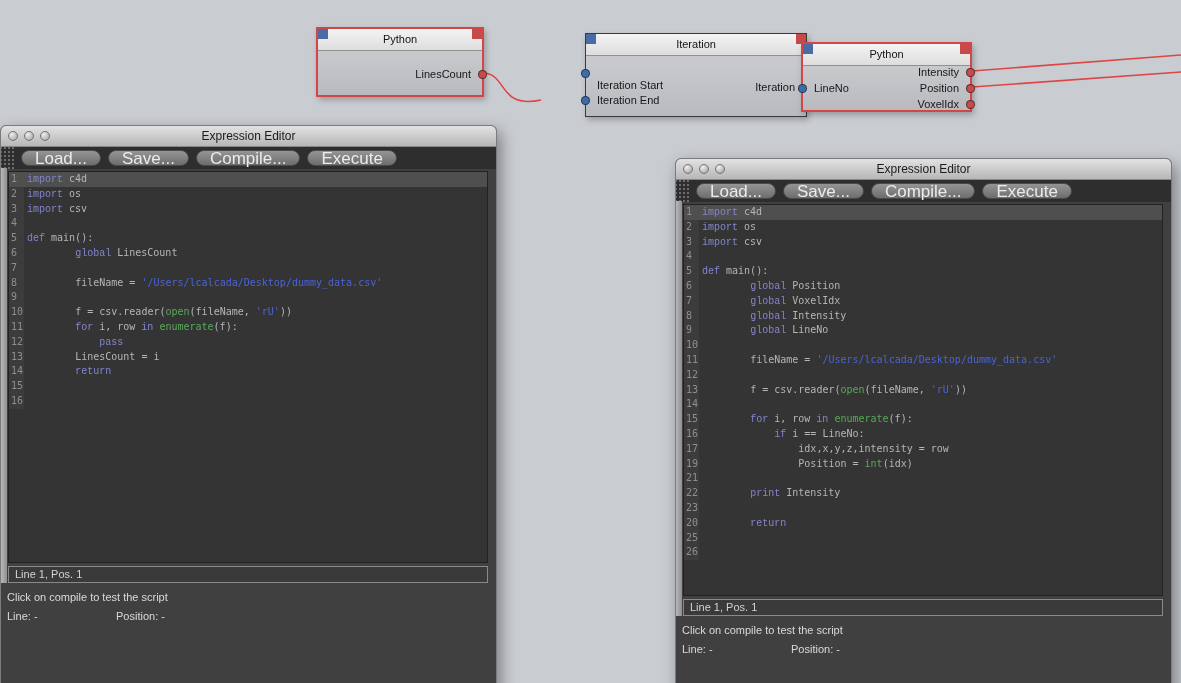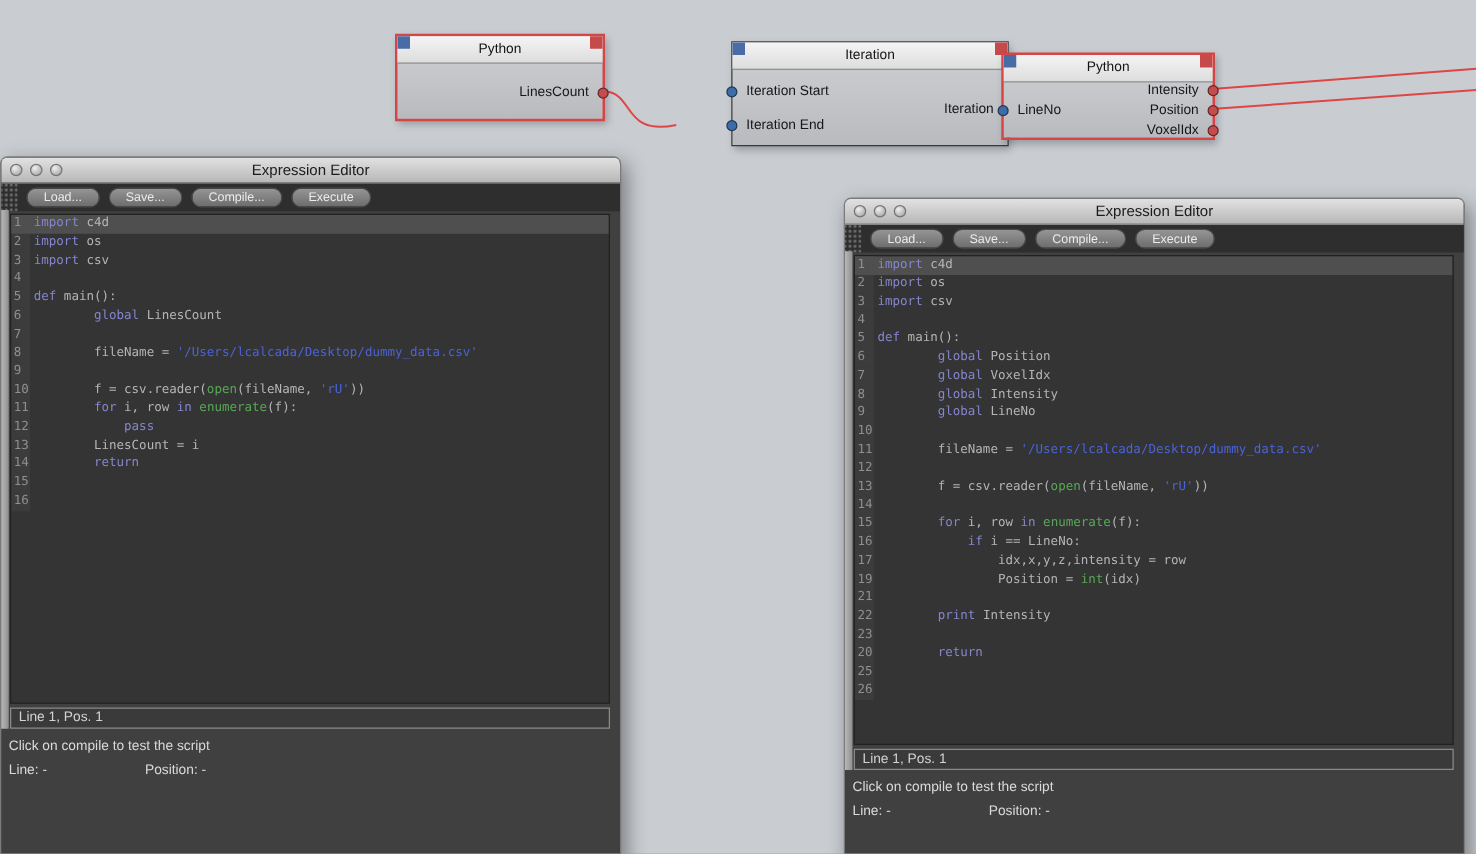--- a/index.html
+++ b/index.html
@@ -32,32 +32,32 @@
   .editor-left{left:0;top:125px;}
   .editor-right{left:675px;top:158px;}
   .titlebar{position:relative;height:20px;background:linear-gradient(#e2e2e2,#b7b7b7);
             border-bottom:1px solid #878787;border-radius:5px 5px 0 0;display:flex;align-items:center;padding-left:7px;}
   .tl{width:10px;height:10px;border-radius:50%;box-sizing:border-box;margin-right:6px;
       background:radial-gradient(circle at 35% 30%,#efefef,#9c9c9c);border:1px solid #757575;}
   .wtitle{position:absolute;left:0;right:0;text-align:center;font-size:12px;color:#1b1b1b;}
   .toolbar{height:22px;background:#2e2e2e;display:flex;align-items:center;}
   .grip{width:13px;align-self:stretch;margin-right:7px;
         background-image:radial-gradient(#6c6c6c 1px,transparent 1.3px);background-size:4px 4px;background-position:2px 3px;}
-  .tbtn{height:16px;line-height:13px;padding:0 13px;font-size:10px;color:#ebebeb;font-family:inherit;
+  .tbtn{height:16px;line-height:13px;padding:0 13px;font-size:17px;color:#ebebeb;font-family:inherit;
         background:linear-gradient(#959595,#6d6d6d);border:1px solid #494949;border-radius:8px;margin-right:7px;}
   .leftstrip{position:absolute;left:0;top:42px;width:6px;height:415px;background:linear-gradient(90deg,#b8b8b8,#8f8f8f);}
   .codebox{position:absolute;left:7px;right:8px;top:45px;height:392px;box-sizing:border-box;overflow:hidden;
            background:#343434;border:1px solid #222;font-family:"DejaVu Sans Mono",monospace;font-size:10px;}
   .cl{display:flex;height:14.8px;line-height:14.8px;white-space:pre;}
   .ln{flex:0 0 15px;width:15px;box-sizing:border-box;padding-left:2px;background:#3c3c3c;color:#8f8f8f;font-size:10px;}
   .cl.cur{background:#4f4f4f;}
   .cl.cur .ln{background:#4f4f4f;}
   .ct{padding-left:3px;}
   .tok-n{color:var(--code_normal,#b5b5b5);}
-  .tok-k{color:var(--code_keyword,#8585cf);}
+  .tok-k{color:var(--code_keyword,#8585cf);font-family:Liberation Mono, monospace;}
   .tok-s{color:var(--code_string,#4a63d8);}
   .tok-b{color:var(--code_builtin,#58a858);}
   .statusbox{position:absolute;left:7px;right:8px;top:440px;height:17px;line-height:15px;box-sizing:border-box;
              background:#3a3a3a;border:1px solid #8a8a8a;color:#d2d2d2;font-size:11px;padding-left:6px;}
   .hint{position:absolute;left:6px;top:465px;font-size:11px;color:#dadada;}
   .inforow{position:absolute;left:0;right:0;top:484px;height:14px;font-size:11px;color:#dadada;}
   .li{position:absolute;left:6px;}
   .pi{position:absolute;left:115px;}
   .rgrip{position:absolute;right:1px;bottom:1px;width:13px;height:13px;
          background:repeating-linear-gradient(135deg,#b5b5b5 0 1.5px,#5a5a5a 1.5px 3px,#8d8d8d 3px 4.5px);}
@@ -84,21 +84,21 @@
         <div class="pdot out" style="top: 41px;"></div>
         <div class="pl out" style="top: 39px;">LinesCount</div>
       </div>
       <div class="node" style="left: 541px; top: 33px; width: 222px; height: 84px; margin-left: 44px;">
         <div class="nhead">
           <div class="nsq nsq-b"></div>
           <div class="ntitle">Iteration</div>
           <div class="nsq nsq-r"></div>
         </div>
         <div class="pdot in" style="top: 35px;"></div>
-        <div class="pl in" style="top: 33px;">Iteration Start</div>
+        <div class="pl in" style="top: 45px;">Iteration Start</div>
         <div class="pdot in" style="top: 62px;"></div>
         <div class="pl in" style="top: 60px;">Iteration End</div>
         <div class="pdot out" style="top: 49px;"></div>
         <div class="pl out" style="top: 47px;">Iteration</div>
       </div>
       <div class="node selected" style="left: 801px; top: 42px; width: 171px; height: 70px;">
         <div class="nhead">
           <div class="nsq nsq-b"></div>
           <div class="ntitle">Python</div>
           <div class="nsq nsq-r"></div>

